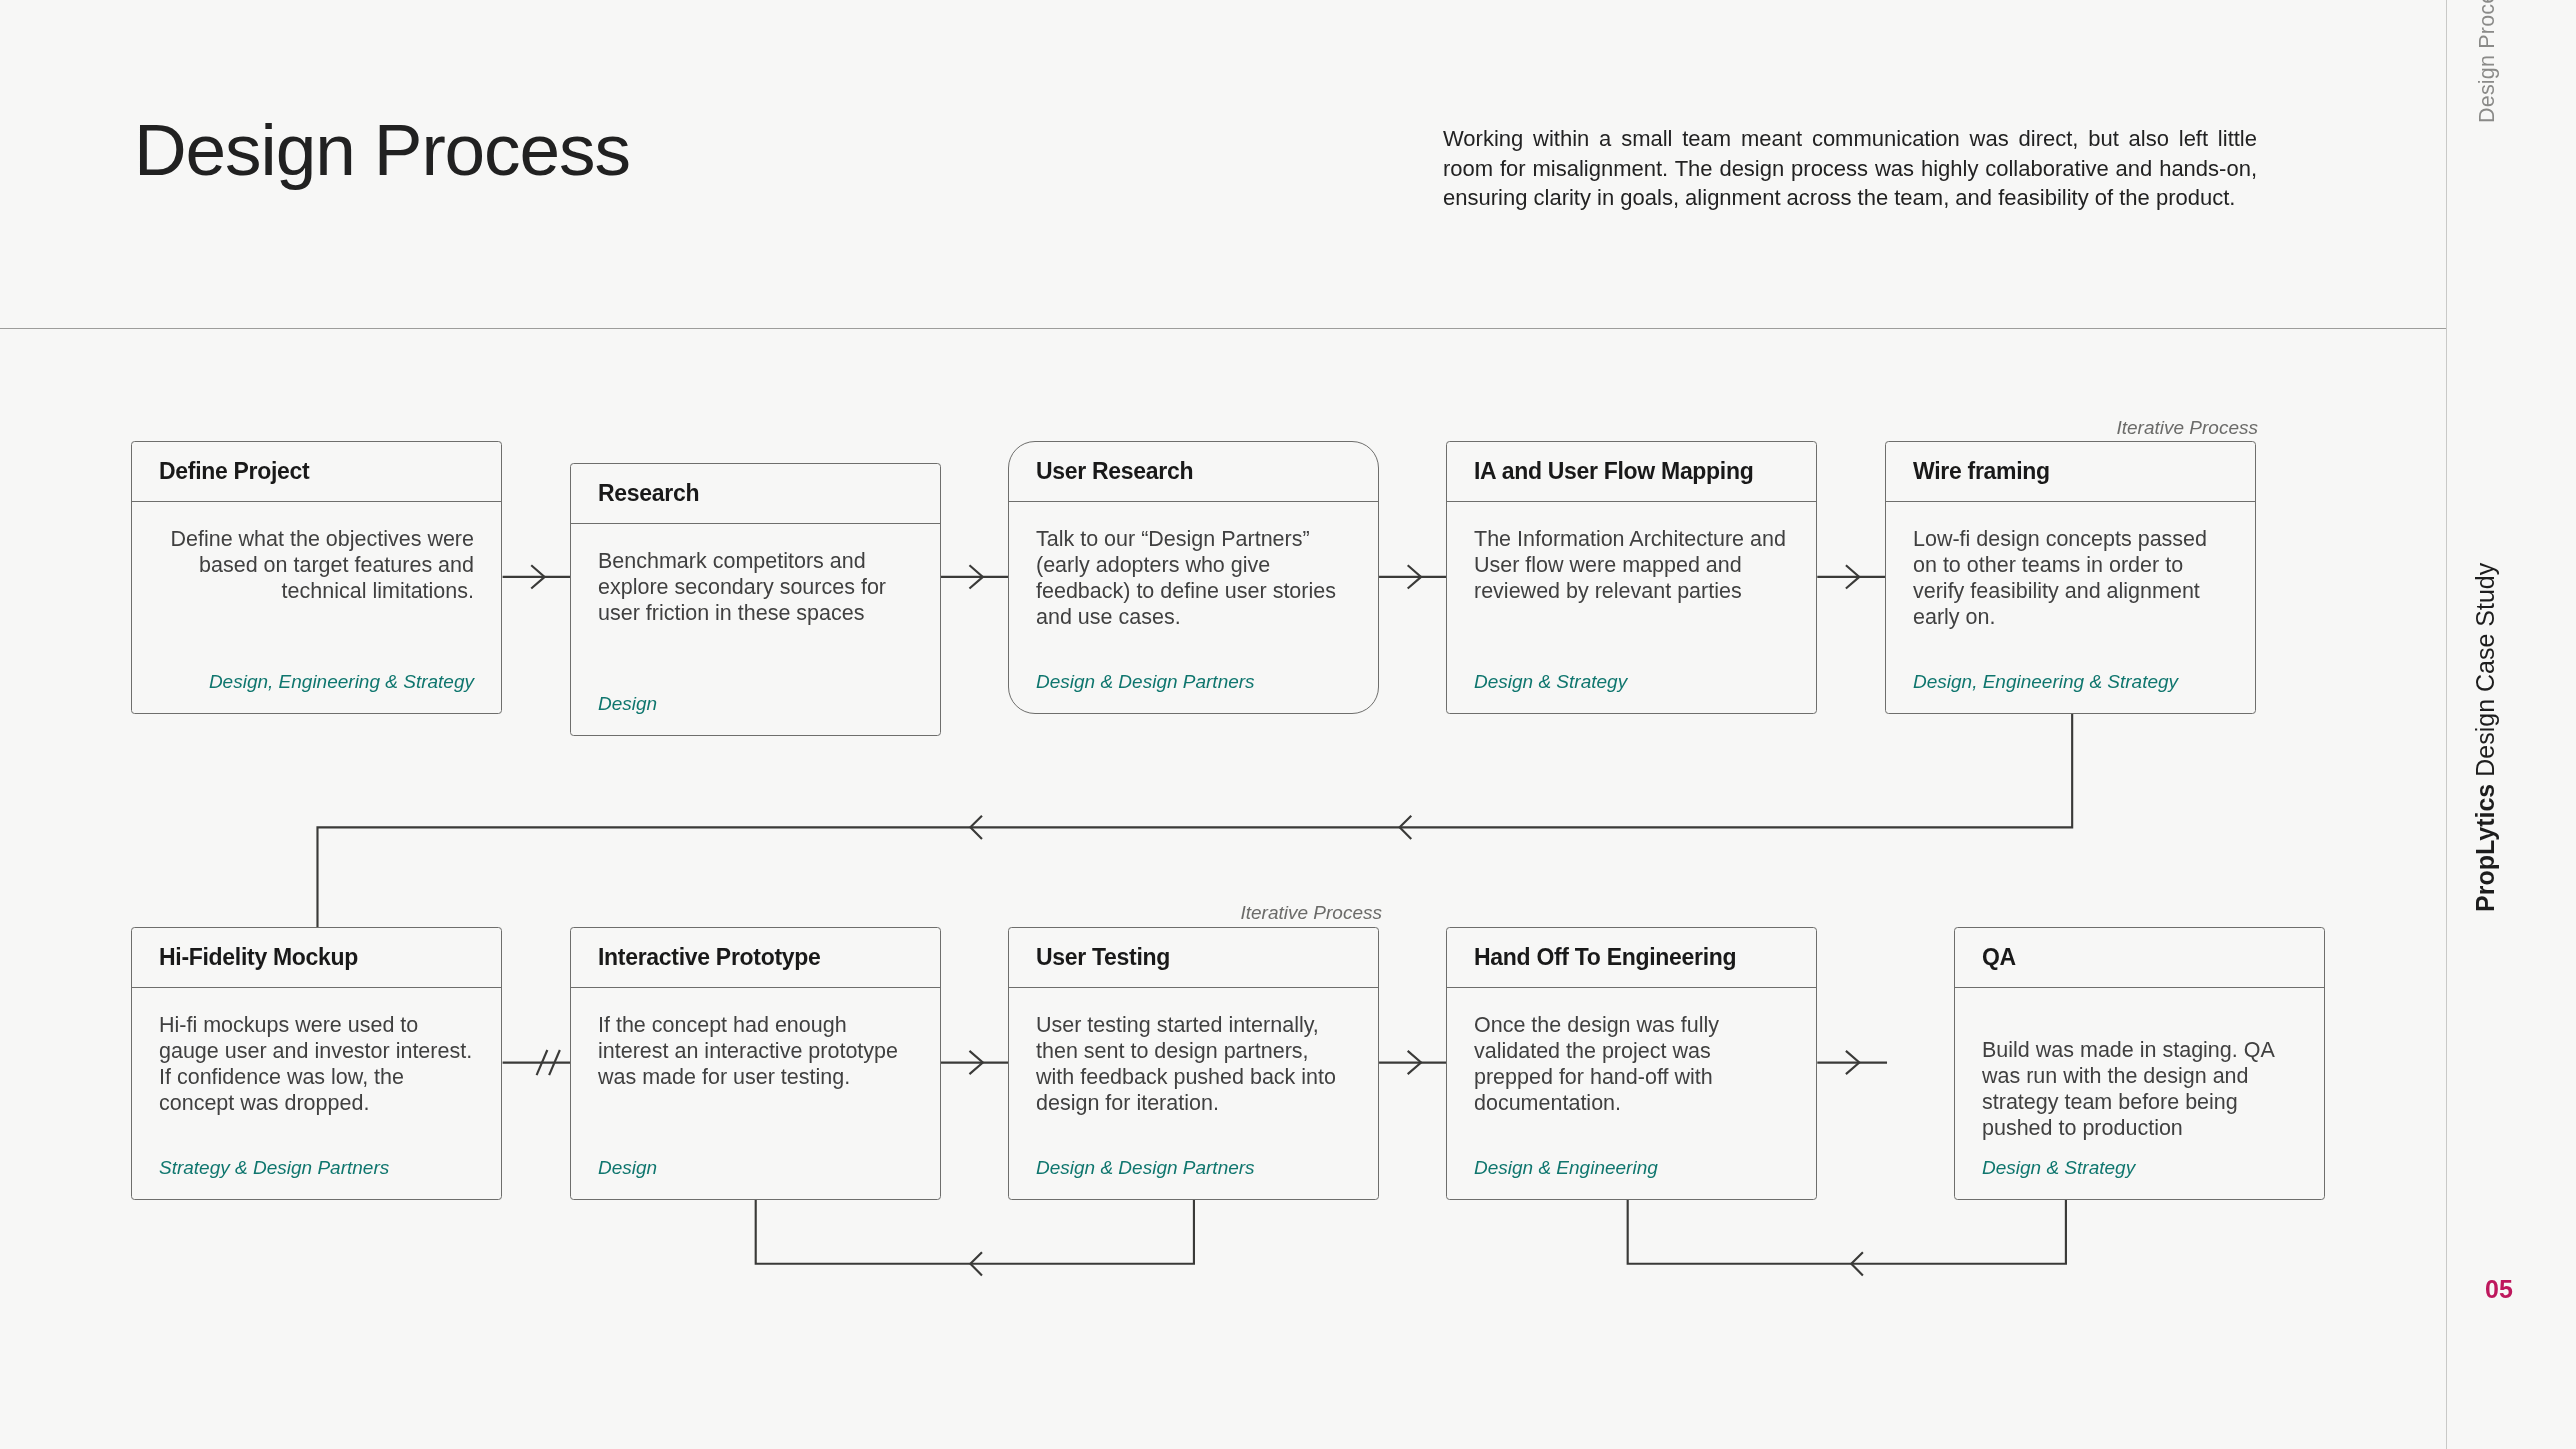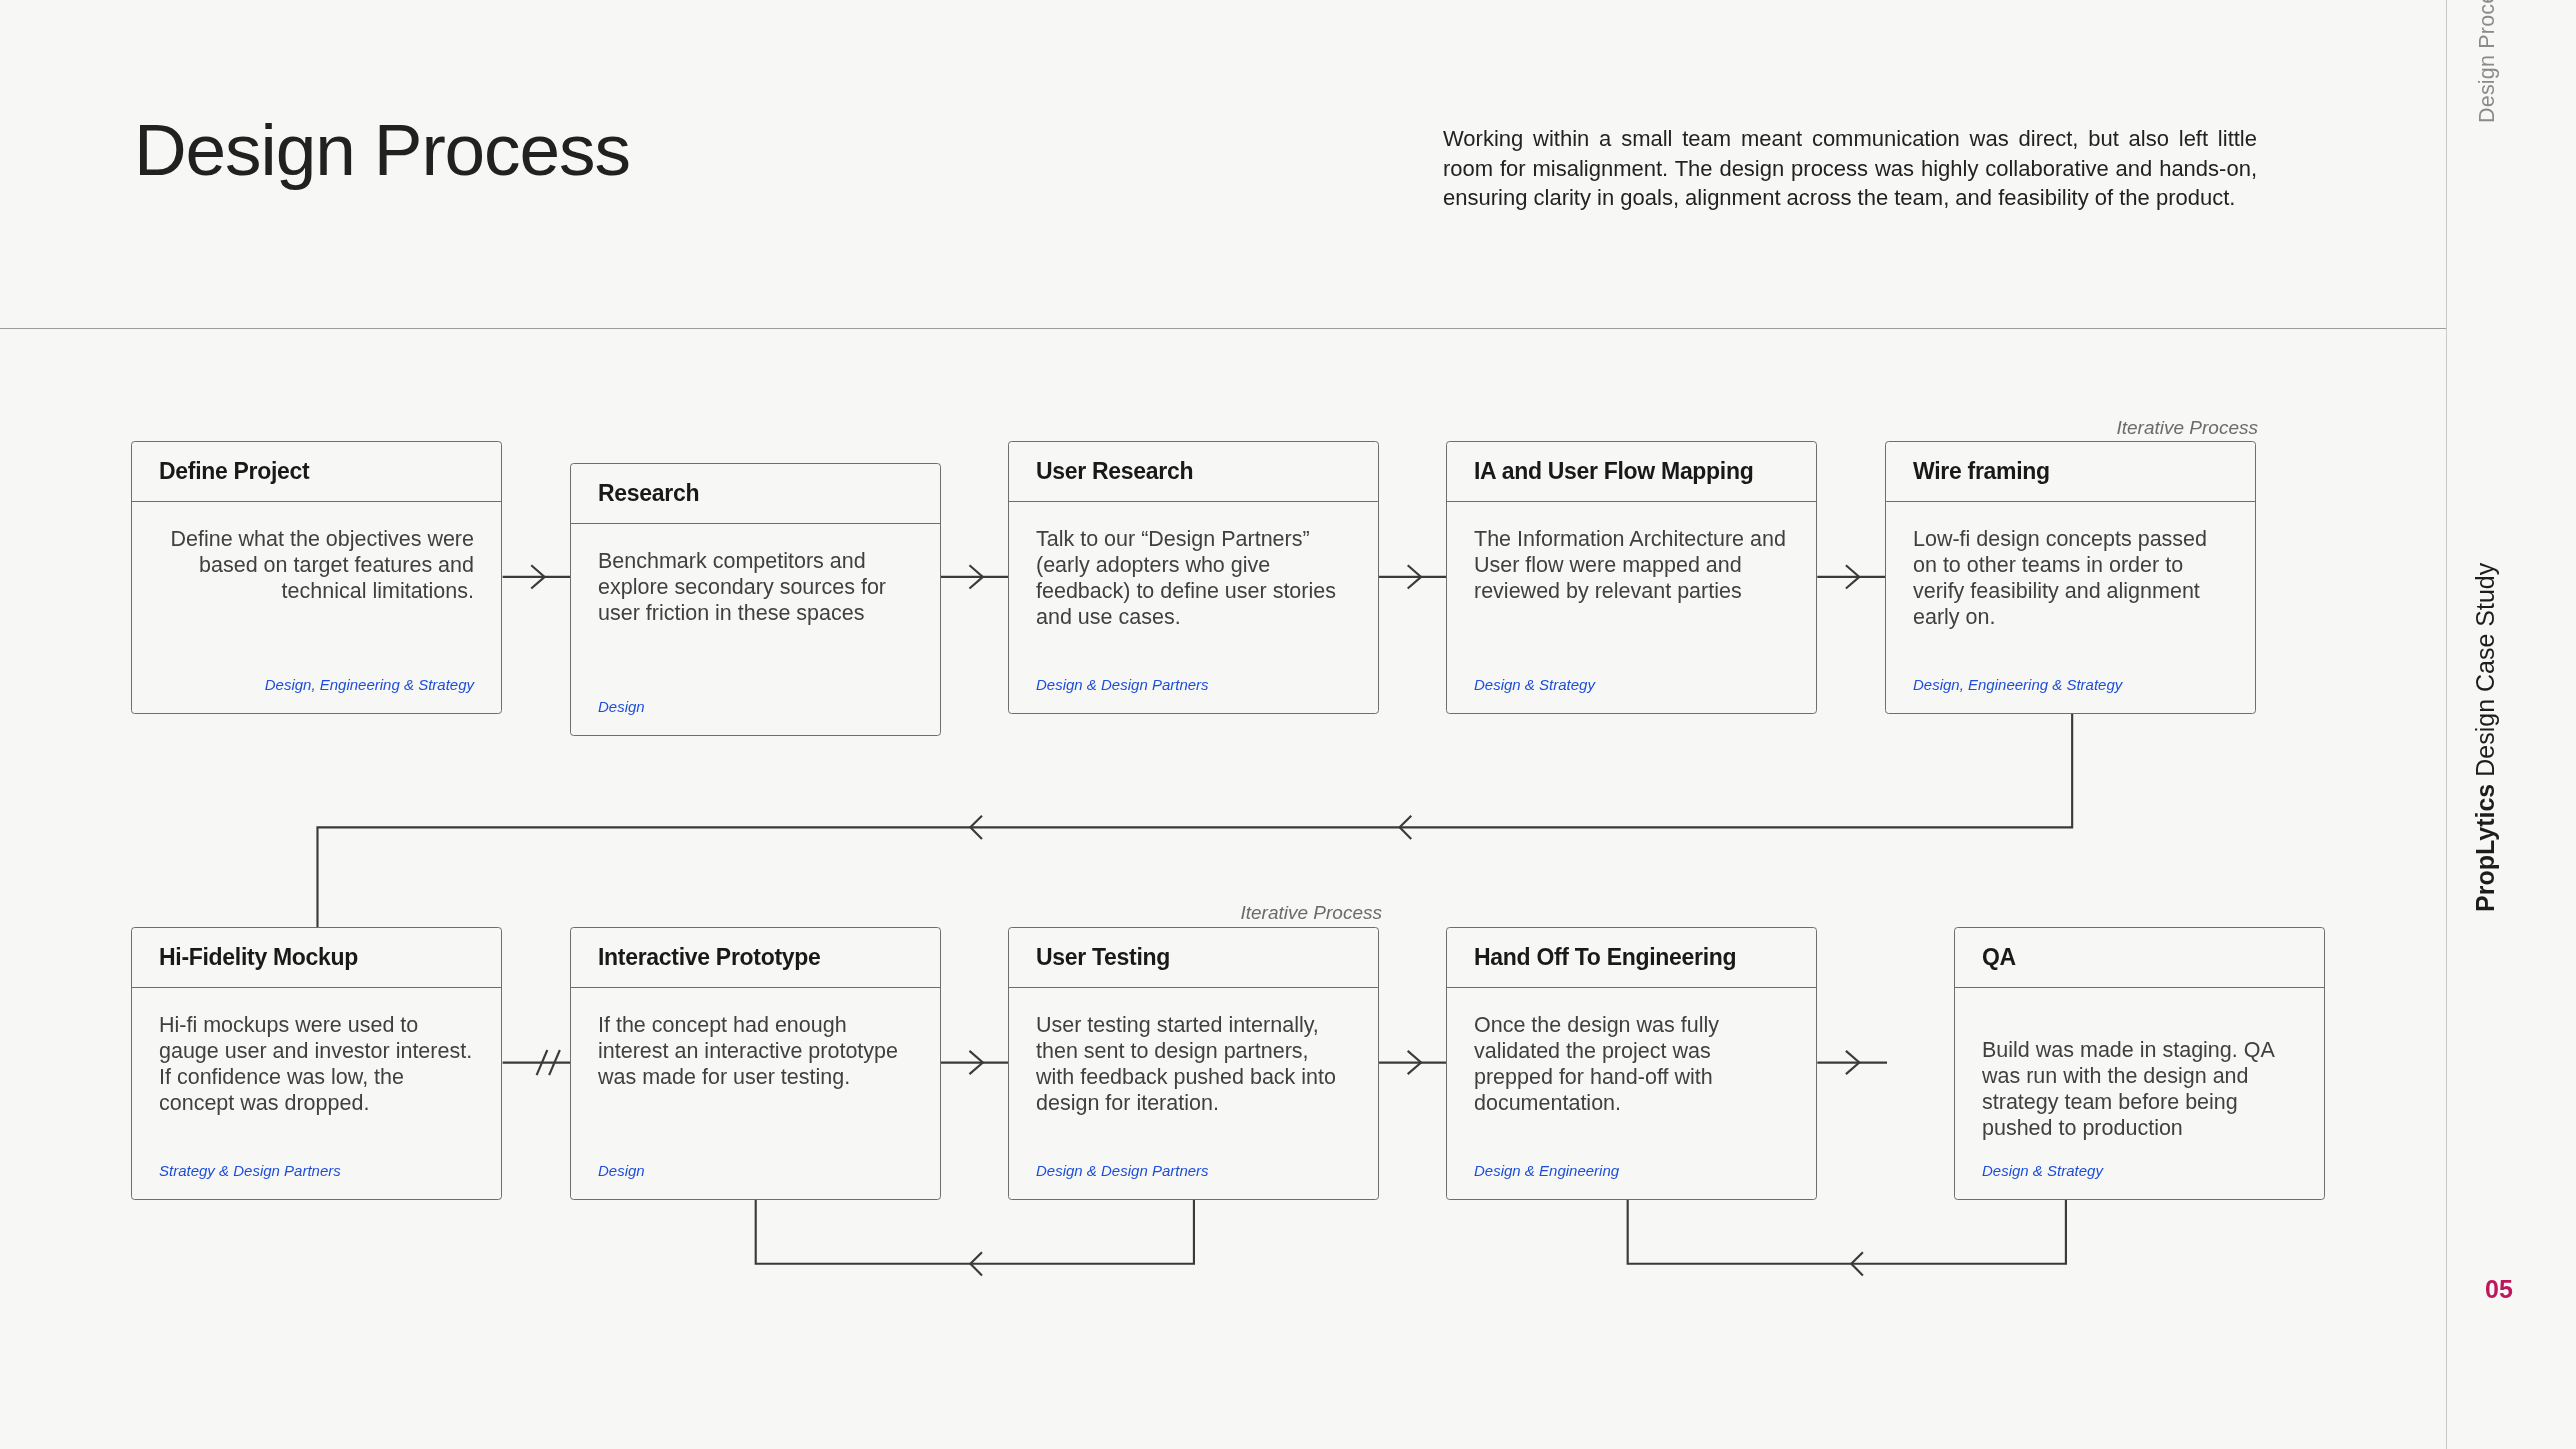--- a/index.html
+++ b/index.html
@@ -79,21 +79,21 @@
   }
   .card-body {
     flex:1; padding:24px 27px 0 27px;
     display:flex; flex-direction:column;
   }
   .card-desc {
     font-size:21.5px; line-height:26px; color:#404040;
   }
   .card-tag {
     margin-top:auto; margin-bottom:19px;
-    font-size:15px; font-style:italic; color:#1d4ed8;
+    font-size:19px; font-style:italic; color:#0f766e;
     line-height:1.2;
   }
 
   
   .iter-label {
     position:absolute; font-size:19px; font-style:italic; color:#6b6b69;
     white-space:nowrap; text-align:right;
   }
 </style>
 </head>
@@ -166,21 +166,21 @@
     <div class="card" style="left:570px; top:463px;">
       <div class="card-head">
         <span class="card-title">Research</span>
       </div>
       <div class="card-body">
         <div class="card-desc">Benchmark competitors and explore secondary sources for user friction in these spaces</div>
         <div class="card-tag">Design</div>
       </div>
     </div>
 
-    <div class="card" style="left:1008px; top:441px;">
+    <div class="card" style="left:1008px; top:441px;border-radius:27px;">
       <div class="card-head">
         <span class="card-title">User Research</span>
       </div>
       <div class="card-body">
         <div class="card-desc">Talk to our “Design Partners” (early adopters who give feedback) to define user stories and use cases.</div>
         <div class="card-tag">Design &amp; Design Partners</div>
       </div>
     </div>
 
     <div class="card" style="left:1446px; top:441px;">

